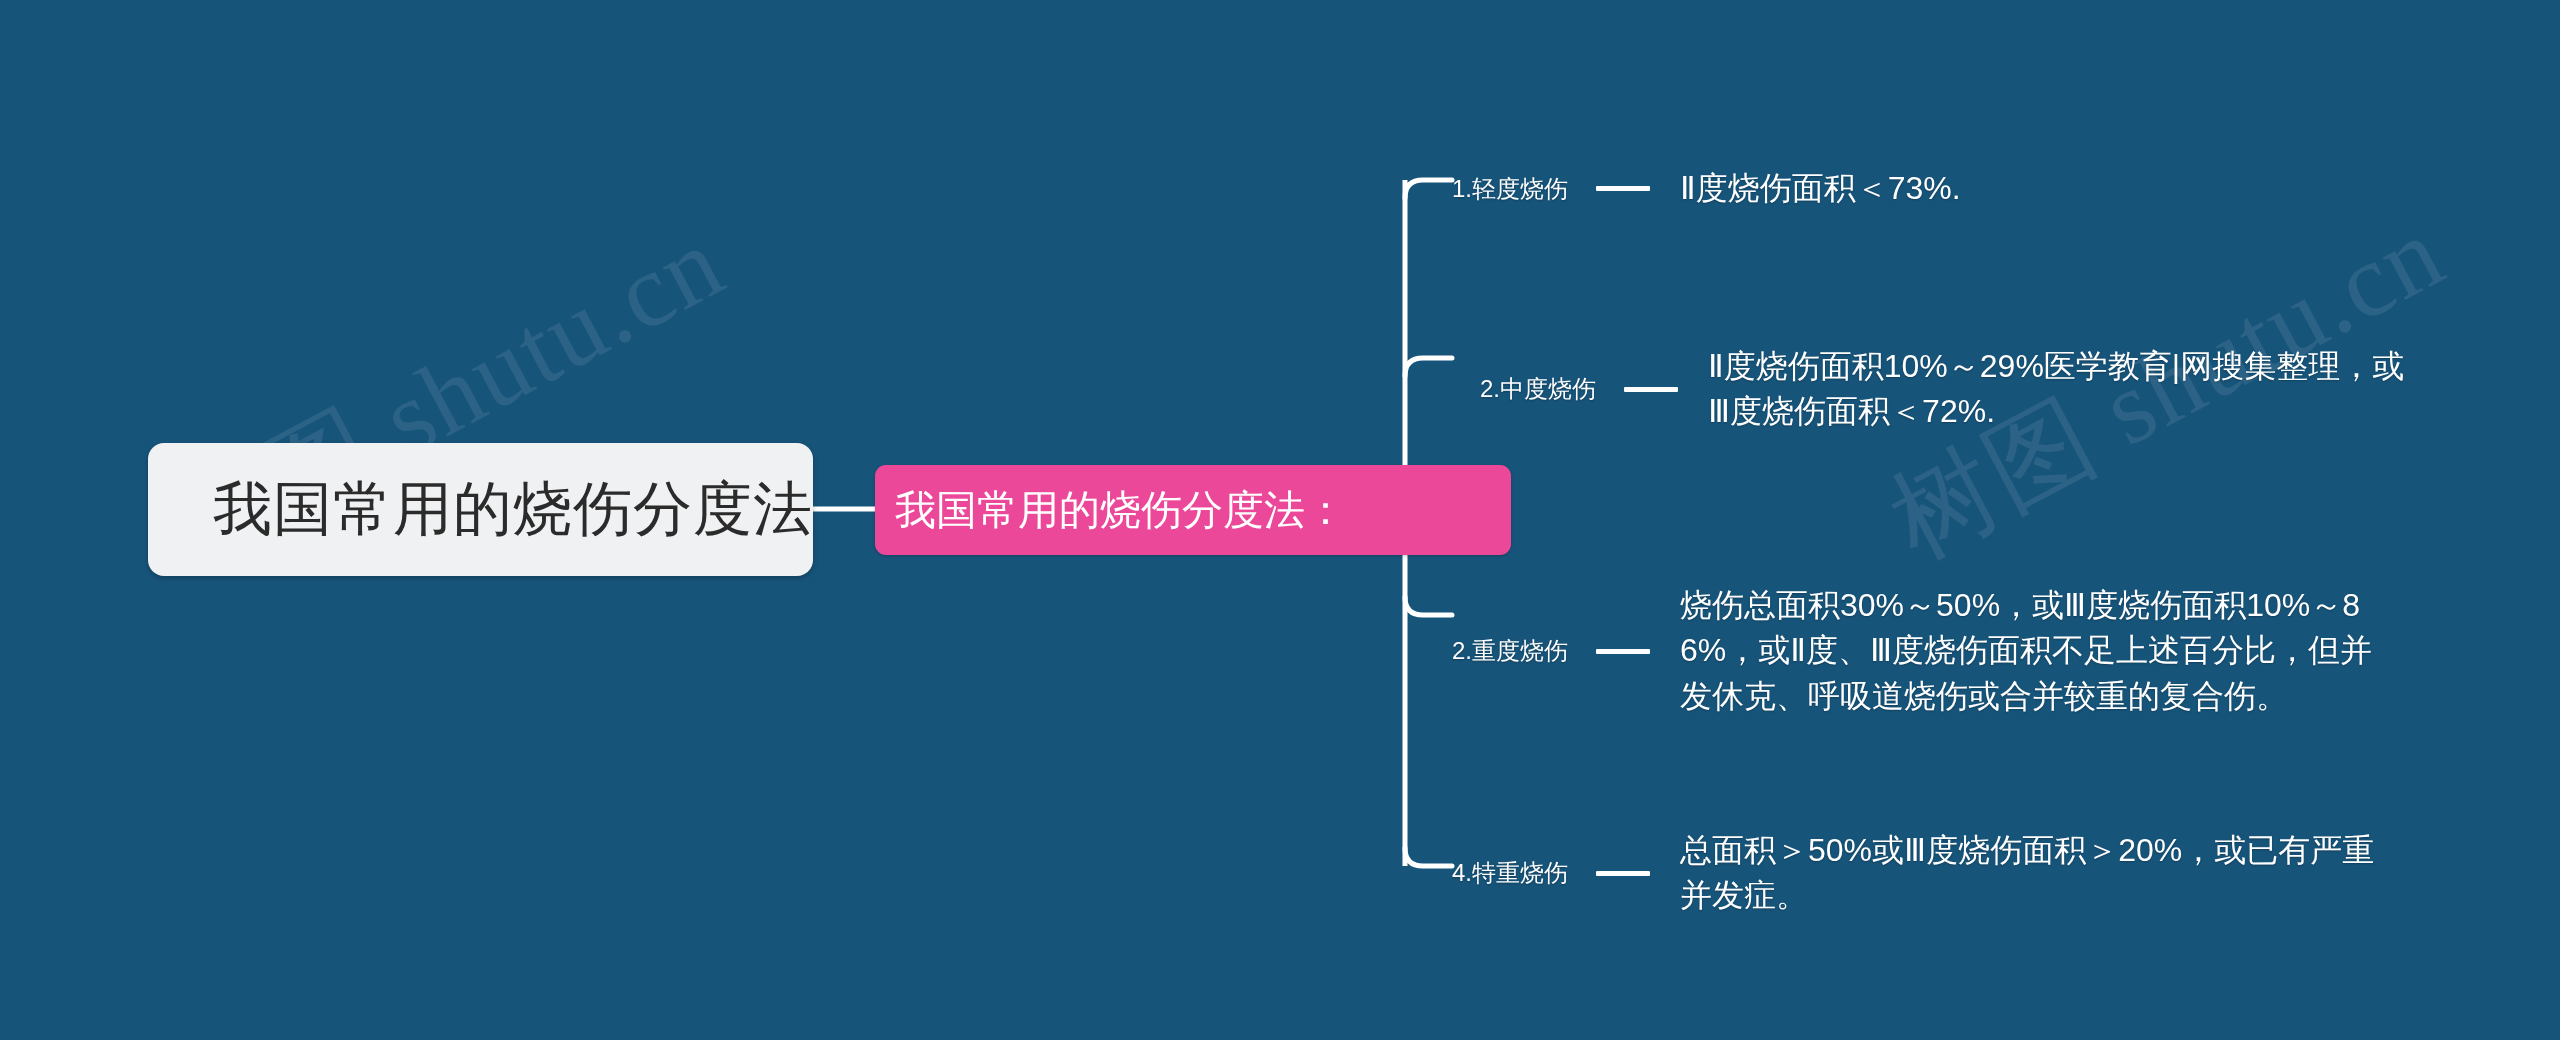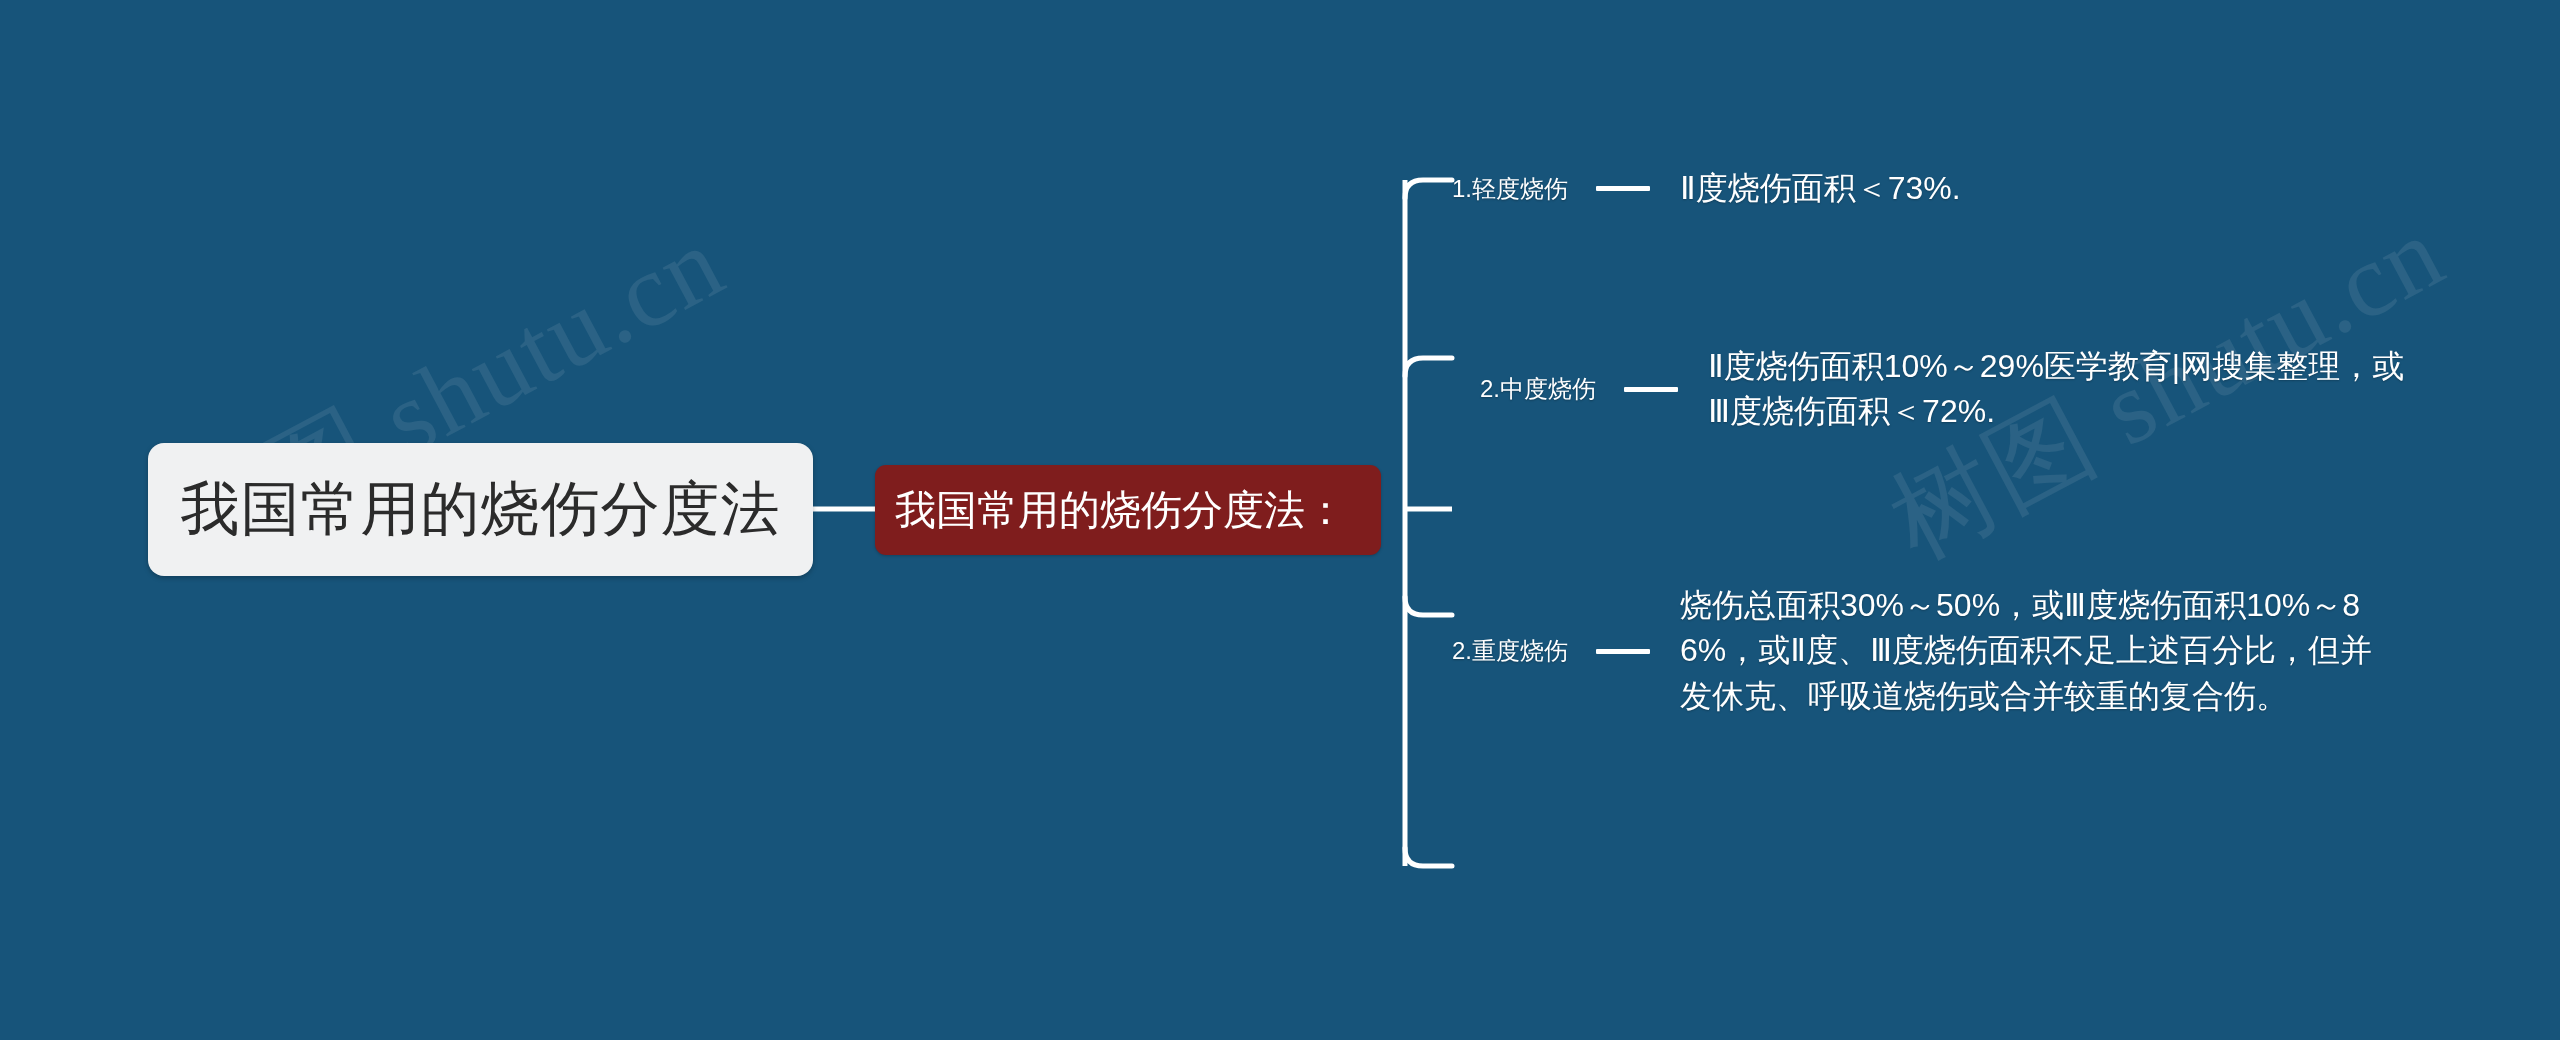--- a/index.html
+++ b/index.html
@@ -60,38 +60,38 @@
     position: absolute;
     left: 148px;
     top: 443px;
     width: 665px;
     height: 133px;
     background: #F0F1F2;
     border-radius: 16px;
     box-shadow: 0 2px 5px rgba(0,0,0,0.25);
     display: flex;
     align-items: center;
-    justify-content: center;
+    justify-content: flex-end;
   }
   .root-node .txt {
     color: #2B2B2B;
     font-size: 59px;
     line-height: 1;
     letter-spacing: 1px;
     white-space: nowrap;
   }
 
   
   .orange-node {
     position: absolute;
     left: 875px;
     top: 465px;
-    width: 506px;
+    width: 636px;
     height: 90px;
-    background: #7f1d1d;
+    background: #ec4899;
     border-radius: 11px;
     display: flex;
     align-items: center;
     box-shadow: 0 1px 3px rgba(0,0,0,0.22);
   }
   .orange-node .txt {
     color: #FFFFFF;
     font-size: 41px;
     line-height: 1;
     padding-left: 20px;
@@ -174,14 +174,19 @@
     <span class="branch-dash"></span>
     <span class="branch-desc desc-col">Ⅱ度烧伤面积10%～29%医学教育|网搜集整理，或Ⅲ度烧伤面积＜72%.</span>
   </div>
 
   <div class="b-row b3">
     <span class="branch-label">2.重度烧伤</span>
     <span class="branch-dash"></span>
     <span class="branch-desc desc-col">烧伤总面积30%～50%，或Ⅲ度烧伤面积10%～86%，或Ⅱ度、Ⅲ度烧伤面积不足上述百分比，但并发休克、呼吸道烧伤或合并较重的复合伤。</span>
   </div>
 
+  <div class="b-row b4">
+    <span class="branch-label">4.特重烧伤</span>
+    <span class="branch-dash"></span>
+    <span class="branch-desc desc-col">总面积＞50%或Ⅲ度烧伤面积＞20%，或已有严重并发症。</span>
+  </div>
 
 </div>
 
 </body></html>

